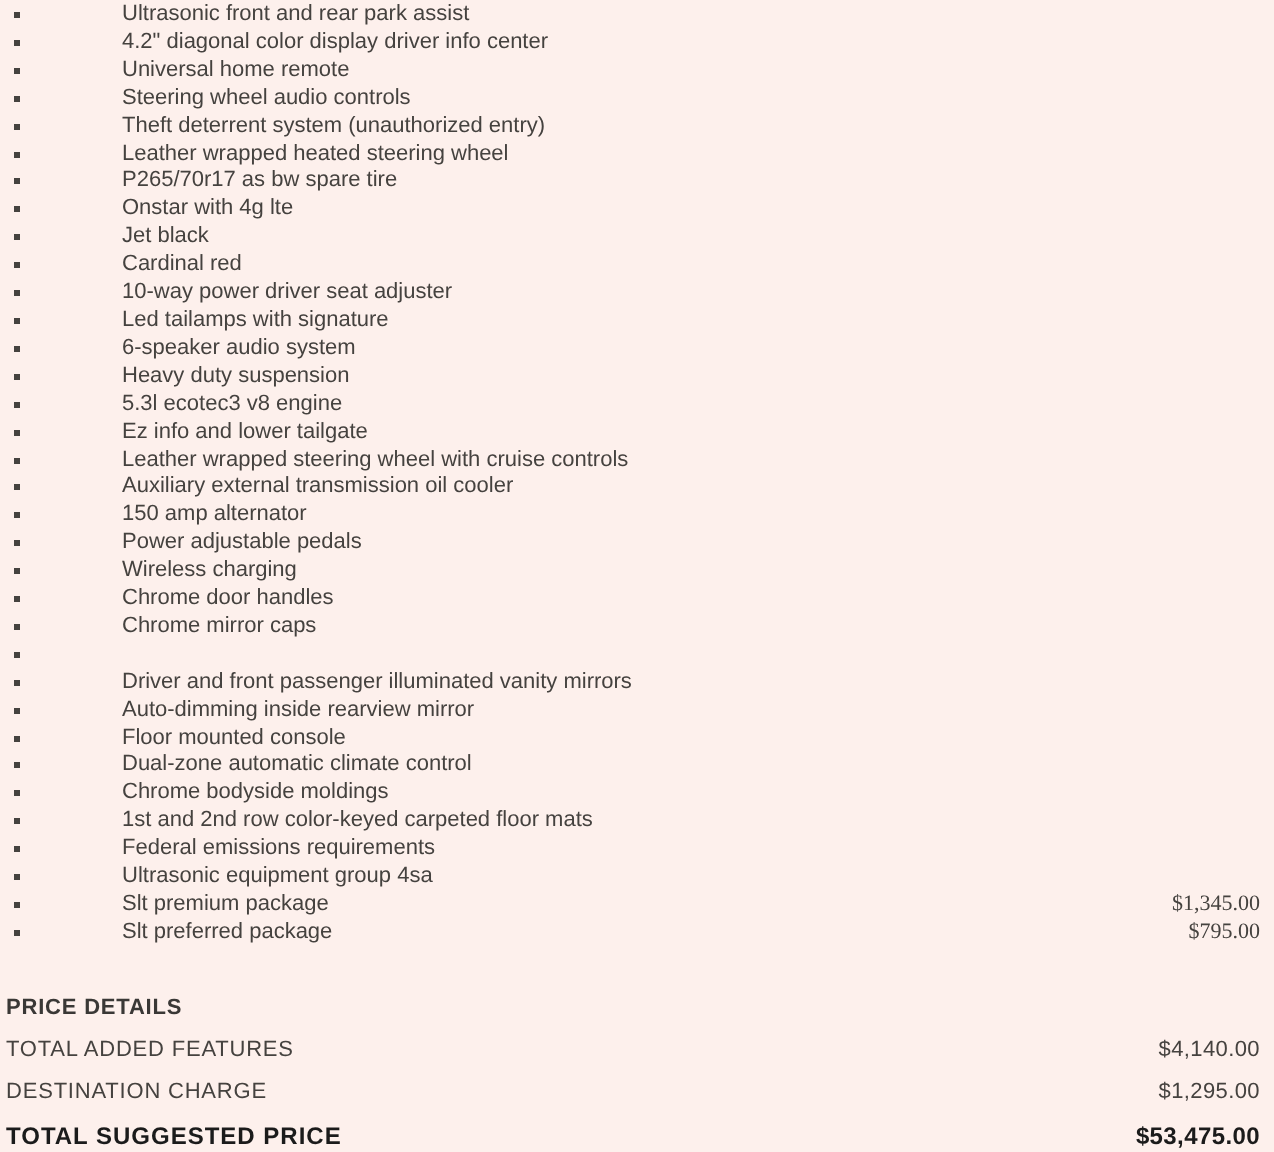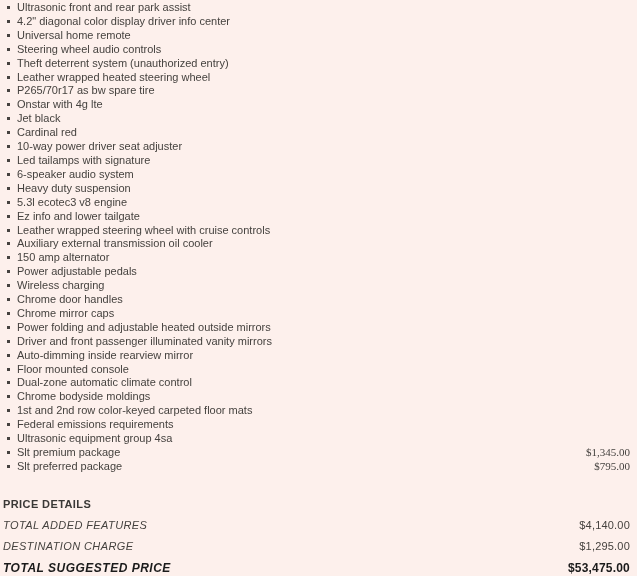--- a/index.html
+++ b/index.html
@@ -24,20 +24,21 @@
     list-style: none;
     margin: 0;
     padding: 0 7px 0 0;
   }
   li.feature-item {
     display: flex;
     align-items: flex-start;
     height: 13.92px;
     line-height: 13.92px;
     font-size: 11px;
+    gap: 44px;
   }
   .bullet {
     flex: none;
     width: 3px;
     height: 3px;
     background: #45423f;
     margin: 5px 7px 0 7px;
   }
   .feature-label {
     white-space: nowrap;
@@ -60,21 +61,21 @@
     color: #3a3836;
   }
   .pd-row {
     display: flex;
     justify-content: space-between;
     font-size: 11px;
     line-height: 13px;
     letter-spacing: 0.4px;
     margin-top: 8px;
   }
-  .pd-row .pd-label { color: #45423f; font-style: italic; }
+  .pd-row .pd-label { color: #45423f; }
   .pd-row .pd-value { letter-spacing: 0.2px; }
   .pd-row-total {
     font-size: 12px;
     line-height: 14px;
     font-weight: bold;
     letter-spacing: 0.5px;
     color: #1b1b1b;
   }
   .pd-row-total .pd-label { color: #1b1b1b; }
 </style>
@@ -170,21 +171,20 @@
       <li class="feature-item">
         <span class="bullet"></span>
         <span class="feature-label">Chrome door handles</span>
       </li>
       <li class="feature-item">
         <span class="bullet"></span>
         <span class="feature-label">Chrome mirror caps</span>
       </li>
       <li class="feature-item">
         <span class="bullet"></span>
-        <span class="feature-label">Power folding and adjustable heated outside mirrors</span>
       </li>
       <li class="feature-item">
         <span class="bullet"></span>
         <span class="feature-label">Driver and front passenger illuminated vanity mirrors</span>
       </li>
       <li class="feature-item">
         <span class="bullet"></span>
         <span class="feature-label">Auto-dimming inside rearview mirror</span>
       </li>
       <li class="feature-item">

